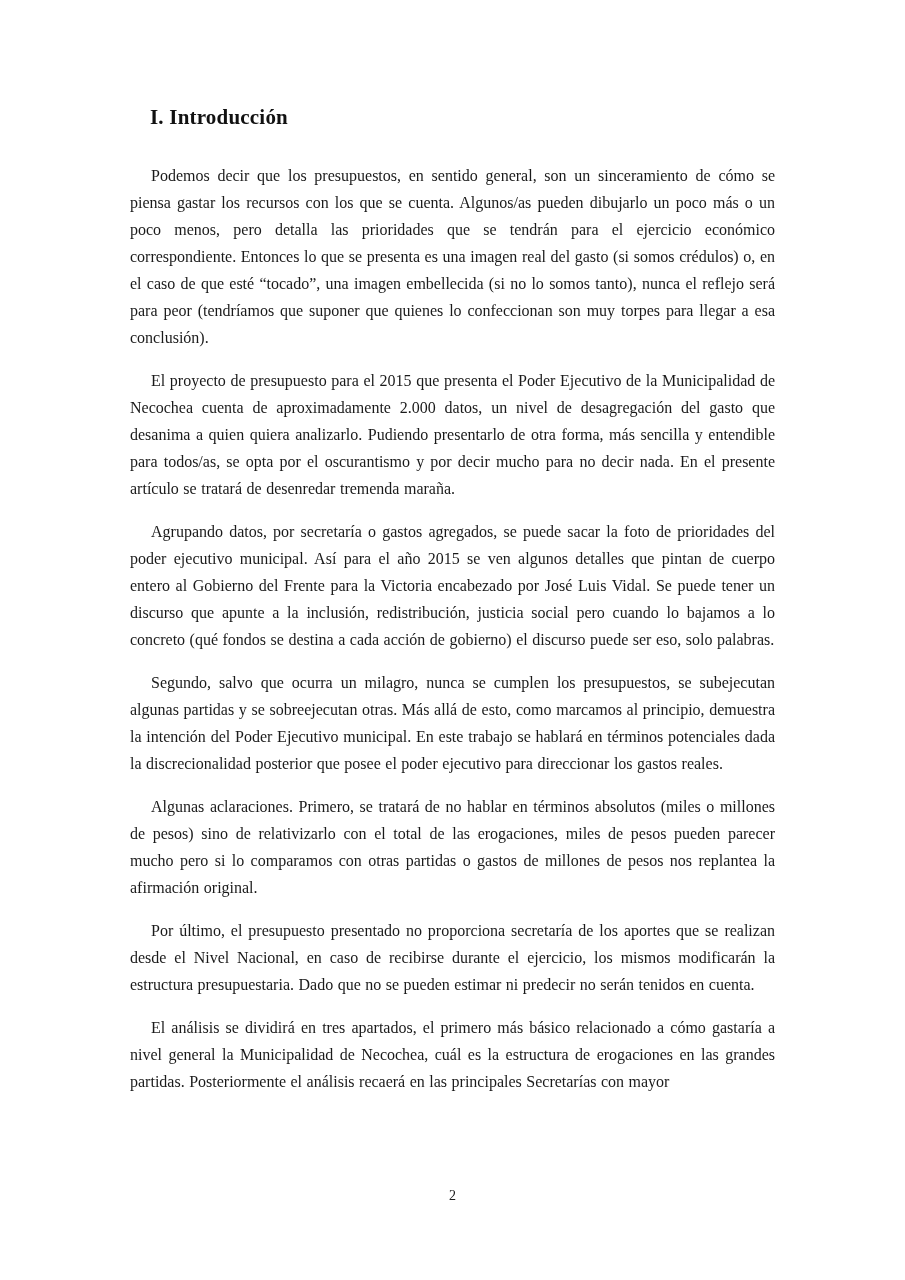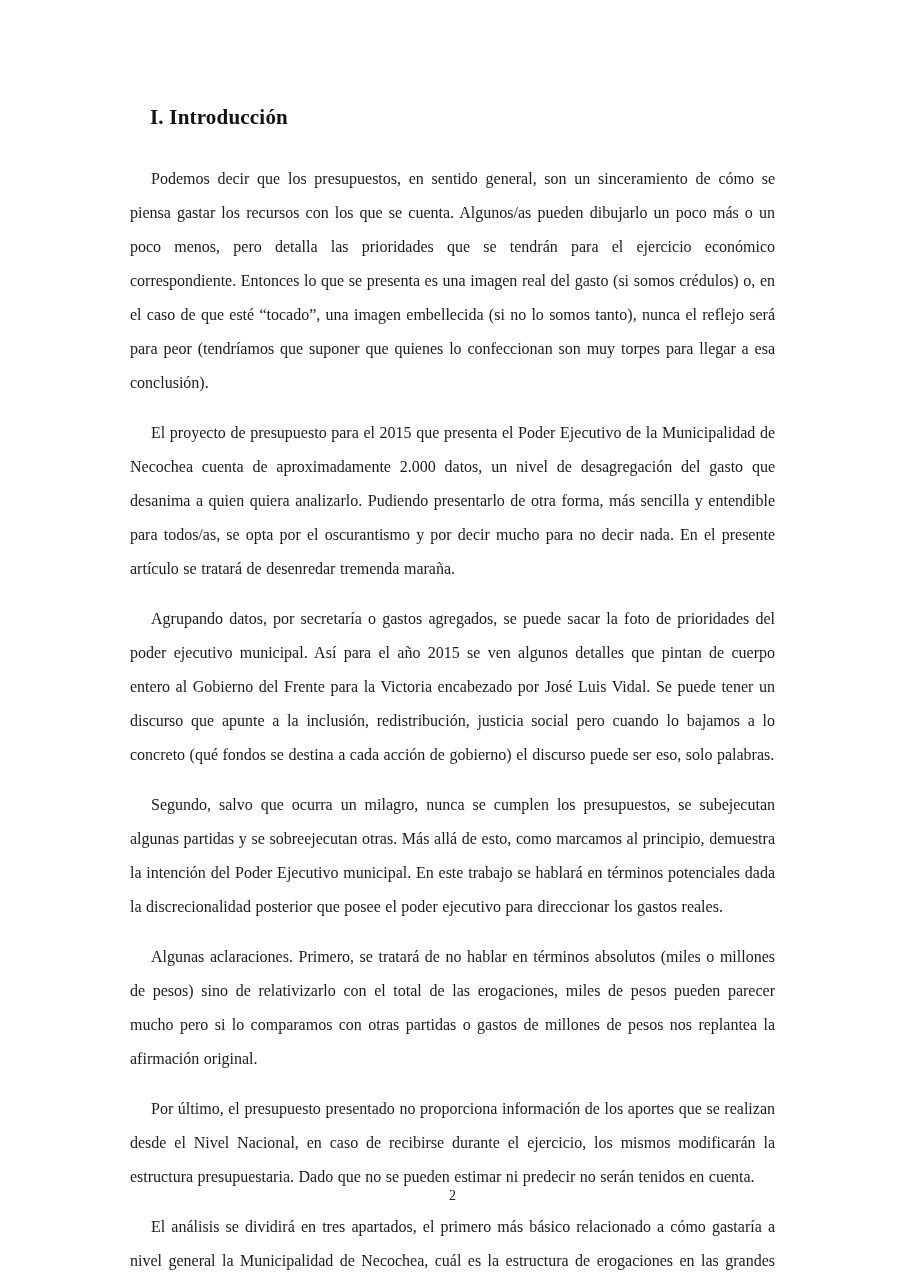--- a/index.html
+++ b/index.html
@@ -34,21 +34,21 @@
     font-weight: bold;
     color: #111111;
     letter-spacing: 0.2px;
   }
   .body-text {
     margin-top: 31px;
   }
   .body-text p {
     margin: 0 0 16px 0;
     font-size: 16px;
-    line-height: 34px;
+    line-height: 27px;
     text-align: justify;
     text-indent: 21px;
     word-spacing: 0.5px;
   }
   .page-number {
     position: absolute;
     top: 1188px;
     left: 0;
     width: 100%;
     text-align: center;
@@ -61,18 +61,18 @@
 
 <div class="page">
   <div class="content">
     <h1 class="section-heading">I. Introducción</h1>
     <div class="body-text">
       <p>Podemos decir que los presupuestos, en sentido general, son un sinceramiento de cómo se piensa gastar los recursos con los que se cuenta. Algunos/as pueden dibujarlo un poco más o un poco menos, pero detalla las prioridades que se tendrán para el ejercicio económico correspondiente.  Entonces lo que se presenta es una imagen real del gasto (si somos crédulos) o, en el caso de que esté “tocado”, una imagen embellecida (si no lo somos tanto), nunca el reflejo será para peor (tendríamos que suponer que quienes lo confeccionan son muy torpes para llegar a esa conclusión).</p>
       <p>El proyecto de presupuesto para el 2015 que presenta el Poder Ejecutivo de la Municipalidad de Necochea cuenta de aproximadamente 2.000 datos, un nivel de desagregación del gasto que desanima a quien quiera analizarlo. Pudiendo presentarlo de otra forma, más sencilla y entendible para todos/as, se opta por el oscurantismo y por decir mucho para no decir nada. En el presente artículo se tratará de desenredar tremenda maraña.</p>
       <p>Agrupando datos, por secretaría o gastos agregados, se puede sacar la foto de prioridades del poder ejecutivo municipal. Así para el año 2015 se ven algunos detalles que pintan de cuerpo entero al Gobierno del Frente para la Victoria encabezado por José Luis Vidal. Se puede tener un discurso que apunte a la inclusión, redistribución, justicia social pero cuando lo bajamos a lo concreto (qué fondos se destina a cada acción de gobierno) el discurso puede ser eso, solo palabras.</p>
       <p>Segundo, salvo que ocurra un milagro, nunca se cumplen los presupuestos, se subejecutan algunas partidas y se sobreejecutan otras. Más allá de esto, como marcamos al principio, demuestra la intención del Poder Ejecutivo municipal. En este trabajo se hablará en términos potenciales dada la discrecionalidad posterior que posee el poder ejecutivo para direccionar los gastos reales.</p>
       <p>Algunas aclaraciones. Primero, se tratará de no hablar en términos absolutos (miles o millones de pesos) sino de relativizarlo con el total de las erogaciones, miles de pesos pueden parecer mucho pero si lo comparamos con otras partidas o gastos de millones de pesos nos replantea la afirmación original.</p>
-      <p>Por último, el presupuesto presentado no proporciona información de los aportes que se realizan desde el Nivel Nacional, en caso de recibirse durante el ejercicio, los mismos modificarán la estructura presupuestaria. Dado que no se pueden estimar ni predecir no serán tenidos en cuenta.</p>
+      <p>Por último, el presupuesto presentado no proporciona secretaría de los aportes que se realizan desde el Nivel Nacional, en caso de recibirse durante el ejercicio, los mismos modificarán la estructura presupuestaria. Dado que no se pueden estimar ni predecir no serán tenidos en cuenta.</p>
       <p>El análisis se dividirá en tres apartados, el primero más básico relacionado a cómo gastaría a nivel general la Municipalidad de Necochea, cuál es la estructura de erogaciones en las grandes partidas. Posteriormente el análisis recaerá en las principales Secretarías con mayor</p>
     </div>
   </div>
   <div class="page-number">2</div>
 </div>
 
 </body></html>

